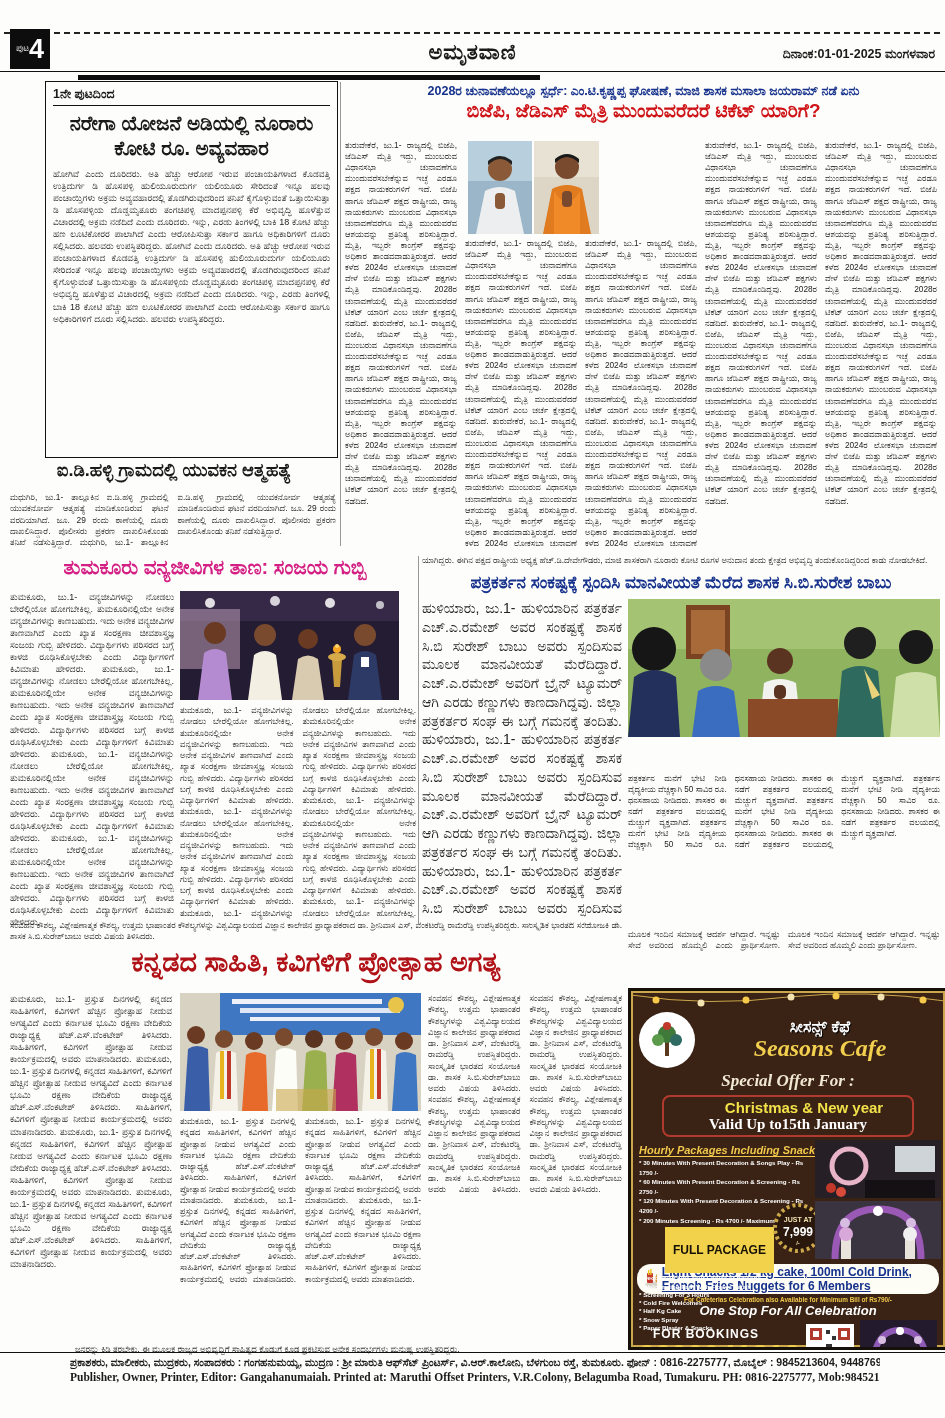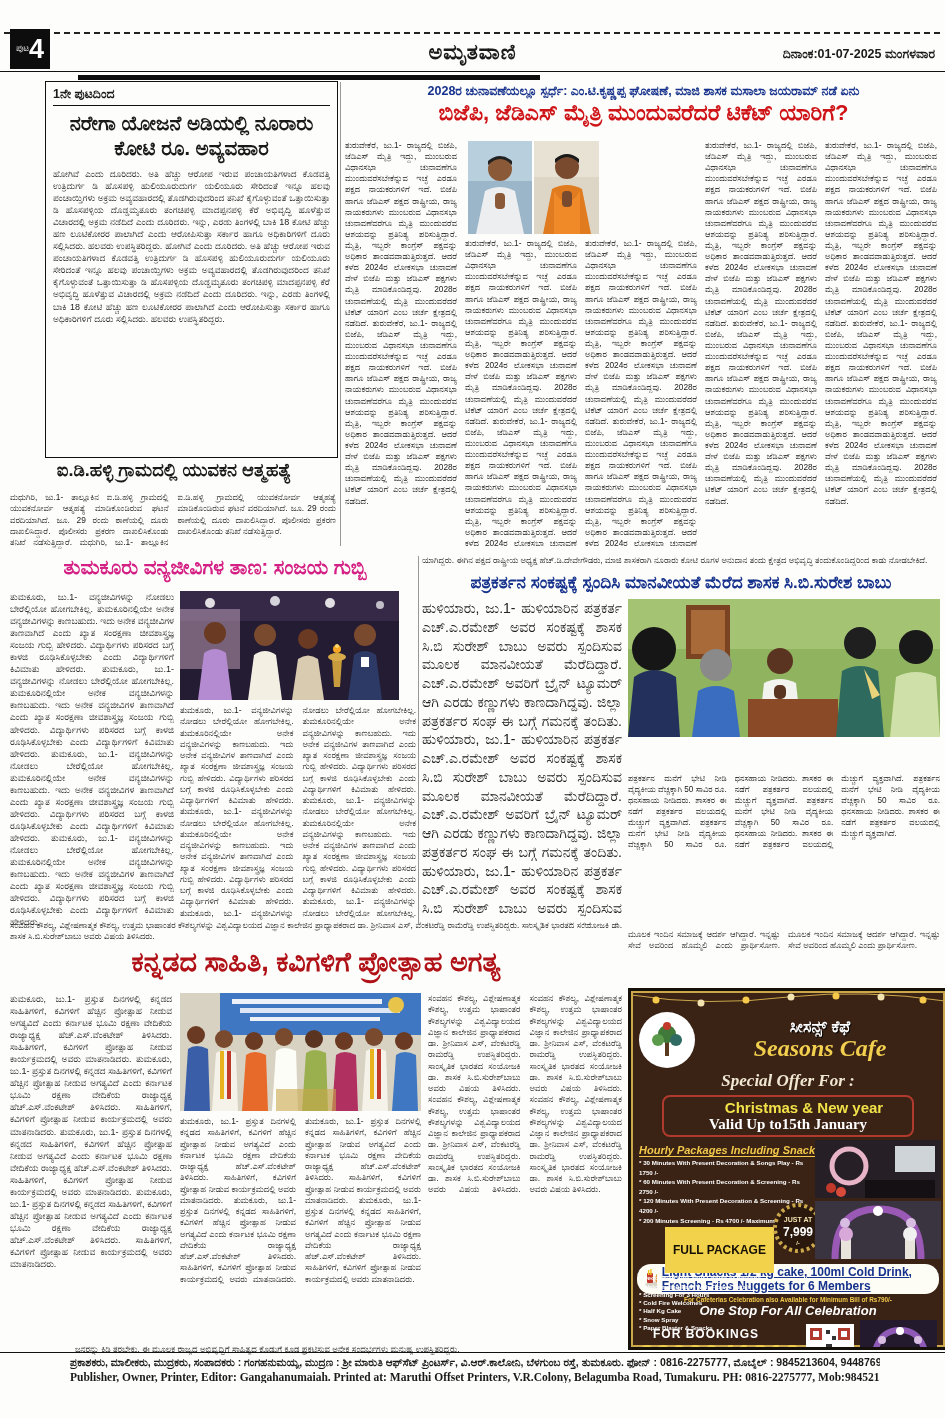--- a/index.html
+++ b/index.html
@@ -18,21 +18,21 @@
   .vrule{width:0;border-left:1px solid #999;}
 
   .boxed{left:45px;top:81px;width:277px;height:365px;border:1.6px solid #111;padding:5px 7px;overflow:hidden;}
   .tag{font-size:12.5px;font-weight:bold;border-bottom:1.4px solid #111;padding-bottom:3px;margin-bottom:5px;}
   .h-box{font-size:20px;font-weight:bold;text-align:center;line-height:1.25;margin:4px 0 7px 0;}
   .body{font-size:9px;line-height:1.34;text-align:justify;overflow:hidden;color:#222;}
   .s-head{left:12px;top:460px;width:324px;font-size:18px;font-weight:bold;text-align:center;line-height:1.2;}
   .s-body{left:10px;top:492px;width:326px;height:57px;column-count:2;column-gap:9px;font-size:8.4px;}
 
   .kicker{left:345px;top:84px;width:597px;text-align:center;font-weight:bold;font-size:12.5px;color:#16328c;}
-  .mainhead{left:345px;top:100px;width:597px;text-align:center;font-weight:bold;font-size:22px;color:#cf1418;}
+  .mainhead{left:345px;top:100px;width:597px;text-align:center;font-weight:bold;font-size:19px;color:#cf1418;}
   .mcol{top:140px;width:112px;height:406px;font-size:8.3px;}
   .mcol2{top:238px;height:308px;}
   .pols{left:468px;top:141px;width:131px;height:93px;display:flex;gap:2px;background:#fff;}
 
   .wildhead{left:12px;top:556px;width:406px;text-align:center;font-weight:bold;font-size:20px;color:#d41f84;}
   .wcol1{left:10px;top:591px;width:164px;height:334px;}
   .wphoto{left:180px;top:591px;width:219px;height:109px;}
   .wunder{left:180px;top:705px;width:236px;height:220px;column-count:2;column-gap:9px;font-size:8.4px;}
 
   .jcont{left:422px;top:555px;width:518px;height:18px;font-size:8.4px;color:#222;overflow:hidden;}
@@ -90,21 +90,21 @@
 <body>
 
 <div class="page">
 
   <div class="abs perf"></div>
   <div class="abs pagebox">
     <span class="lbl">ಪುಟ</span>
     <span class="num">4</span>
   </div>
   <div class="abs mast-title">ಅಮೃತವಾಣಿ</div>
-  <div class="abs mast-date">ದಿನಾಂಕ:01-07-2025 ಮಂಗಳವಾರ</div>
+  <div class="abs mast-date">ದಿನಾಂಕ:01-01-2025 ಮಂಗಳವಾರ</div>
   <div class="abs hrule" style="left:0;top:71px;width:945px;"></div>
   <div class="abs thickbar"></div>
   <div class="abs vrule" style="left:340px;top:82px;height:464px;"></div>
   <div class="abs vrule" style="left:418px;top:556px;height:368px;"></div>
 
   <div class="abs boxed">
     <div class="tag">1ನೇ ಪುಟದಿಂದ</div>
     <div class="h-box">ನರೇಗಾ ಯೋಜನೆ ಅಡಿಯಲ್ಲಿ ನೂರಾರು ಕೋಟಿ ರೂ. ಅವ್ಯವಹಾರ</div>
     <div class="body" style="height:256px;">ಹೋಗಿವೆ ಎಂದು ದೂರಿದರು. ಅತಿ ಹೆಚ್ಚು ಆರೋಪ ಇರುವ ಪಂಚಾಯತಿಗಳಾದ ಕೊಡವತ್ತಿ ಉತ್ರಿದುರ್ಗ ಡಿ ಹೊಸಪಳ್ಳಿ ಹುಲಿಯೂರುದುರ್ಗ ಯಲಿಯೂರು ಸೇರಿದಂತೆ ಇನ್ನೂ ಹಲವು ಪಂಚಾಯ್ತಿಗಳು ಅಕ್ರಮ ಅವ್ಯವಹಾರದಲ್ಲಿ ತೊಡಗಿರುವುದರಿಂದ ತನಿಖೆ ಕೈಗೊಳ್ಳುವಂತೆ ಒತ್ತಾಯಿಸುತ್ತಾ ಡಿ ಹೊಸಪಳ್ಳಿಯ ದೊಡ್ಡಮೃತೂರು ತಂಗಚಿಪಳ್ಳಿ ಮಾದಪ್ಪನಪಳ್ಳಿ ಕೆರೆ ಅಭಿವೃದ್ಧಿ ಹೂಳೆತ್ತುವ ವಿಚಾರದಲ್ಲಿ ಅಕ್ರಮ ನಡೆದಿದೆ ಎಂದು ದೂರಿದರು. ಇನ್ನು, ಎರಡು ತಿಂಗಳಲ್ಲಿ ಬಾಕಿ 18 ಕೋಟಿ ಹೆಚ್ಚು ಹಣ ಲೂಟಿಕೋರರ ಪಾಲಾಗಿದೆ ಎಂದು ಆರೋಪಿಸುತ್ತಾ ಸರ್ಕಾರ ಹಾಗೂ ಅಧಿಕಾರಿಗಳಿಗೆ ದೂರು ಸಲ್ಲಿಸಿದರು. ಹಲವರು ಉಪಸ್ಥಿತರಿದ್ದರು. ಹೋಗಿವೆ ಎಂದು ದೂರಿದರು. ಅತಿ ಹೆಚ್ಚು ಆರೋಪ ಇರುವ ಪಂಚಾಯತಿಗಳಾದ ಕೊಡವತ್ತಿ ಉತ್ರಿದುರ್ಗ ಡಿ ಹೊಸಪಳ್ಳಿ ಹುಲಿಯೂರುದುರ್ಗ ಯಲಿಯೂರು ಸೇರಿದಂತೆ ಇನ್ನೂ ಹಲವು ಪಂಚಾಯ್ತಿಗಳು ಅಕ್ರಮ ಅವ್ಯವಹಾರದಲ್ಲಿ ತೊಡಗಿರುವುದರಿಂದ ತನಿಖೆ ಕೈಗೊಳ್ಳುವಂತೆ ಒತ್ತಾಯಿಸುತ್ತಾ ಡಿ ಹೊಸಪಳ್ಳಿಯ ದೊಡ್ಡಮೃತೂರು ತಂಗಚಿಪಳ್ಳಿ ಮಾದಪ್ಪನಪಳ್ಳಿ ಕೆರೆ ಅಭಿವೃದ್ಧಿ ಹೂಳೆತ್ತುವ ವಿಚಾರದಲ್ಲಿ ಅಕ್ರಮ ನಡೆದಿದೆ ಎಂದು ದೂರಿದರು. ಇನ್ನು, ಎರಡು ತಿಂಗಳಲ್ಲಿ ಬಾಕಿ 18 ಕೋಟಿ ಹೆಚ್ಚು ಹಣ ಲೂಟಿಕೋರರ ಪಾಲಾಗಿದೆ ಎಂದು ಆರೋಪಿಸುತ್ತಾ ಸರ್ಕಾರ ಹಾಗೂ ಅಧಿಕಾರಿಗಳಿಗೆ ದೂರು ಸಲ್ಲಿಸಿದರು. ಹಲವರು ಉಪಸ್ಥಿತರಿದ್ದರು.</div>
   </div>

